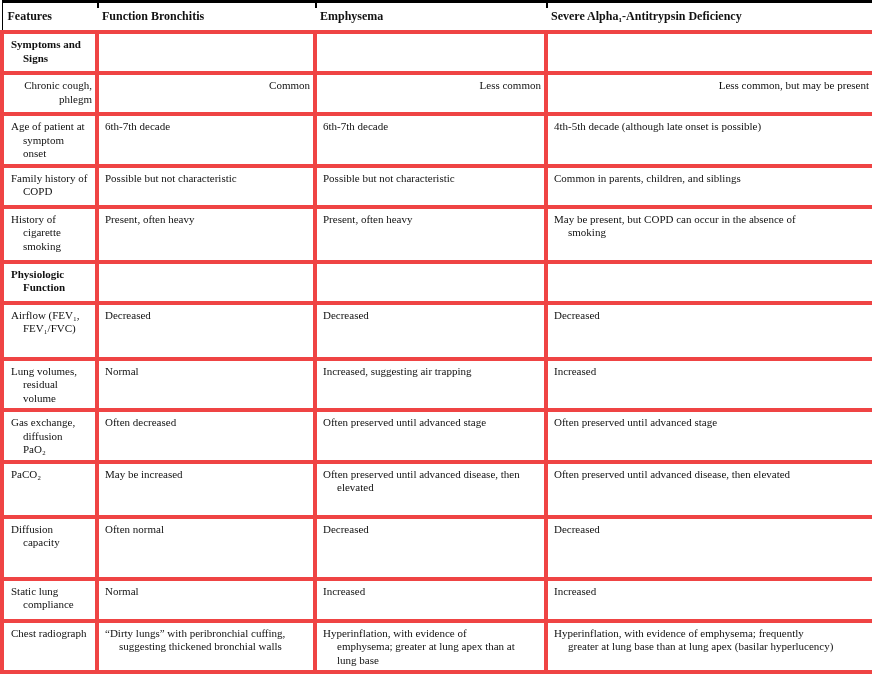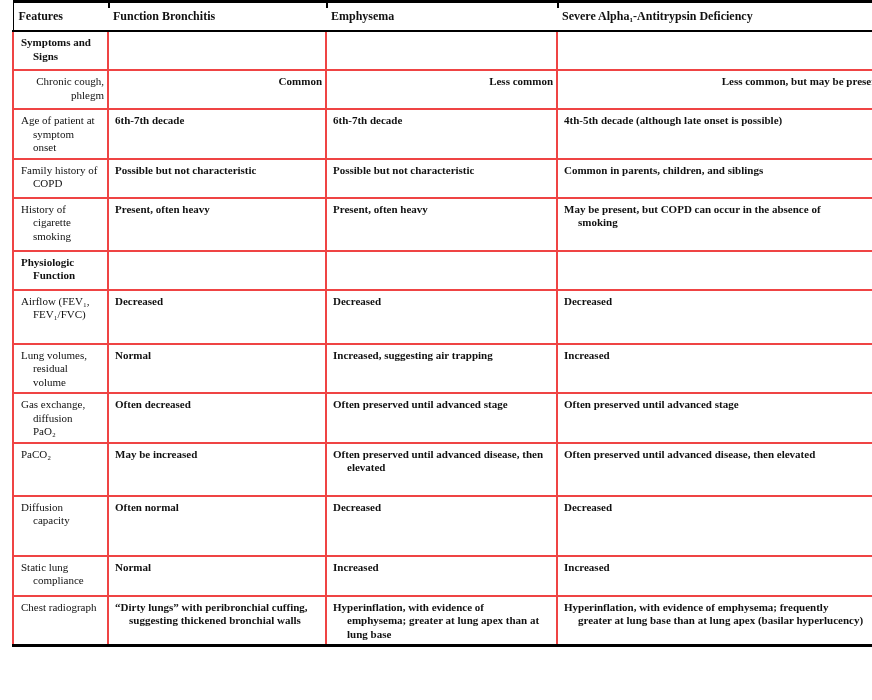--- a/index.html
+++ b/index.html
@@ -2,21 +2,20 @@
 <html><head>
 <meta charset="utf-8">
 <style>
   html, body { margin: 0; padding: 0; background: #ffffff; }
   .page {
     width: 872px;
     height: 700px;
     background: #ffffff;
     overflow: hidden;
     box-sizing: border-box;
-    padding-left: 12px;
   }
   table.copd {
     border-collapse: collapse;
     table-layout: fixed;
     width: 872px;
     font-family: "Liberation Serif", "DejaVu Serif", serif;
     font-size: 11px;
     line-height: 13.5px;
     color: #111111;
     border-top: 3px solid #000;
@@ -41,28 +40,28 @@
   table.copd thead th:nth-child(4)::before {
     content: "";
     position: absolute;
     left: 0;
     top: 0;
     width: 2px;
     height: 5px;
     background: #000;
   }
   table.copd tbody td {
-    border: 2px solid #ef4444;
+    border: 4px solid #ef4444;
     vertical-align: top;
     padding: 4px 3px 3px 20px;
     text-indent: -14px;        
     white-space: pre-line;
     margin-left: 36px;
   }
-  table.copd tbody td + td { border-left-width: 2px; font-weight: bold; }
+  table.copd tbody td + td { border-left-width: 2px; }
   table.copd tbody td:first-child {
     padding-left: 19px;
     text-indent: -12px;
   }
   table.copd tbody tr.section td:first-child { font-weight: bold; }
   
   tbody tr:nth-child(1)  td { height: 30px; }
   tbody tr:nth-child(2)  td { height: 30px; text-align: right; }
   tbody tr:nth-child(3)  td { height: 29px; }
   tbody tr:nth-child(4)  td { height: 30px; }

